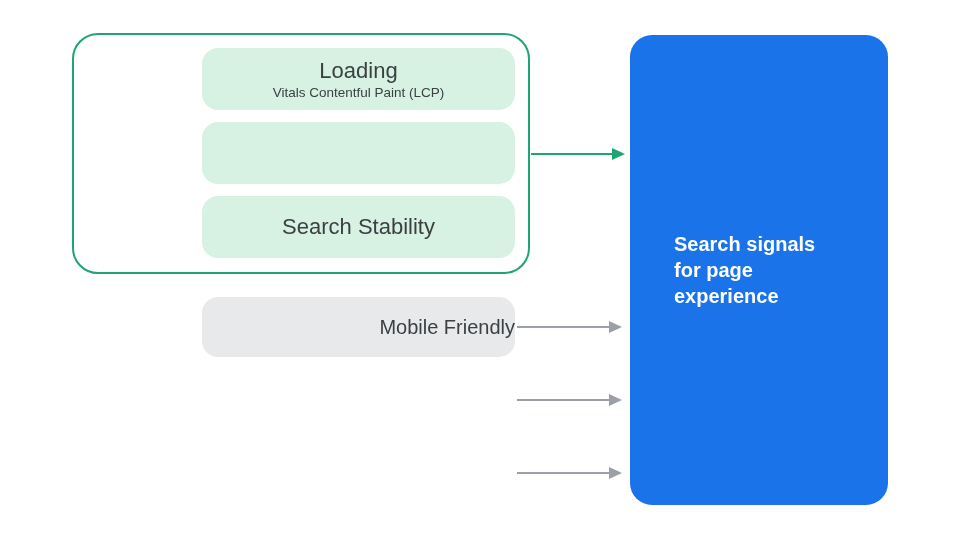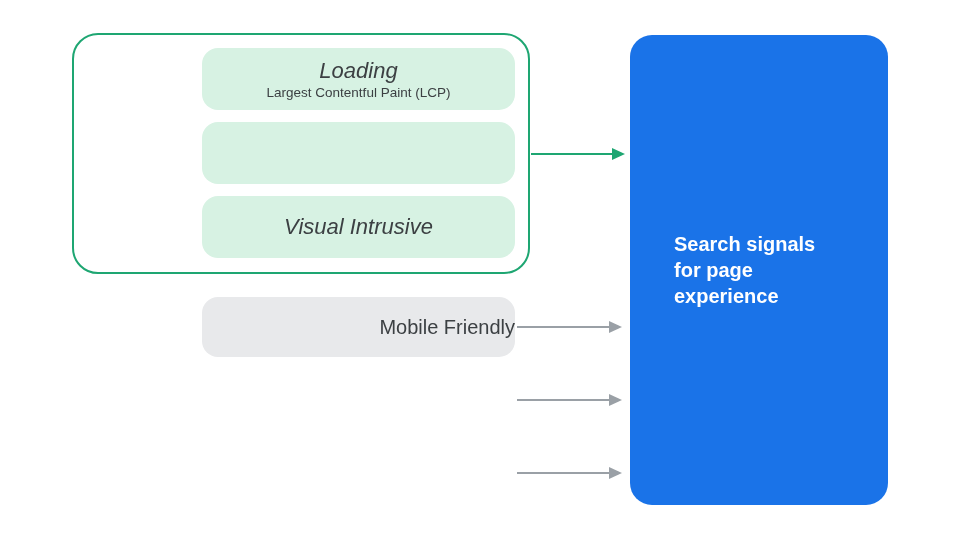--- a/index.html
+++ b/index.html
@@ -53,21 +53,20 @@
     justify-content: center;
     text-align: center;
   }
   .pill.green { background: var(--green_light); height: 62px; }
   .pill.gray  { background: var(--gray_pill);  height: 60px; align-items: flex-end; }
 
   .pill-title {
     color: var(--text_dark);
     font-size: 22px;
     line-height: 26px;
-    font-style: italic;
   }
   .pill-subtitle {
     color: var(--text_dark);
     font-size: 13.5px;
     line-height: 17px;
   }
   .pill-label {
     color: var(--text_dark);
     font-size: 20px;
   }
@@ -125,28 +124,28 @@
 </head>
 <body>
 
 <div class="canvas">
 
   <div class="cwv-container"></div>
 
 
   <div class="pill green" id="pill-loading">
     <div class="pill-title">Loading</div>
-    <div class="pill-subtitle">Largest Contentful Paint (LCP)</div>
+    <div class="pill-subtitle">Vitals Contentful Paint (LCP)</div>
   </div>
 
   <div class="pill green" id="pill-interact">
   </div>
 
   <div class="pill green" id="pill-visual">
-    <div class="pill-title">Visual Intrusive</div>
+    <div class="pill-title">Search Stability</div>
   </div>
 
   <div class="pill gray" id="pill-mobile">
     <div class="pill-label">Mobile Friendly</div>
   </div>
 
 
 
   <div class="arrow green">
     <div class="shaft"></div>

